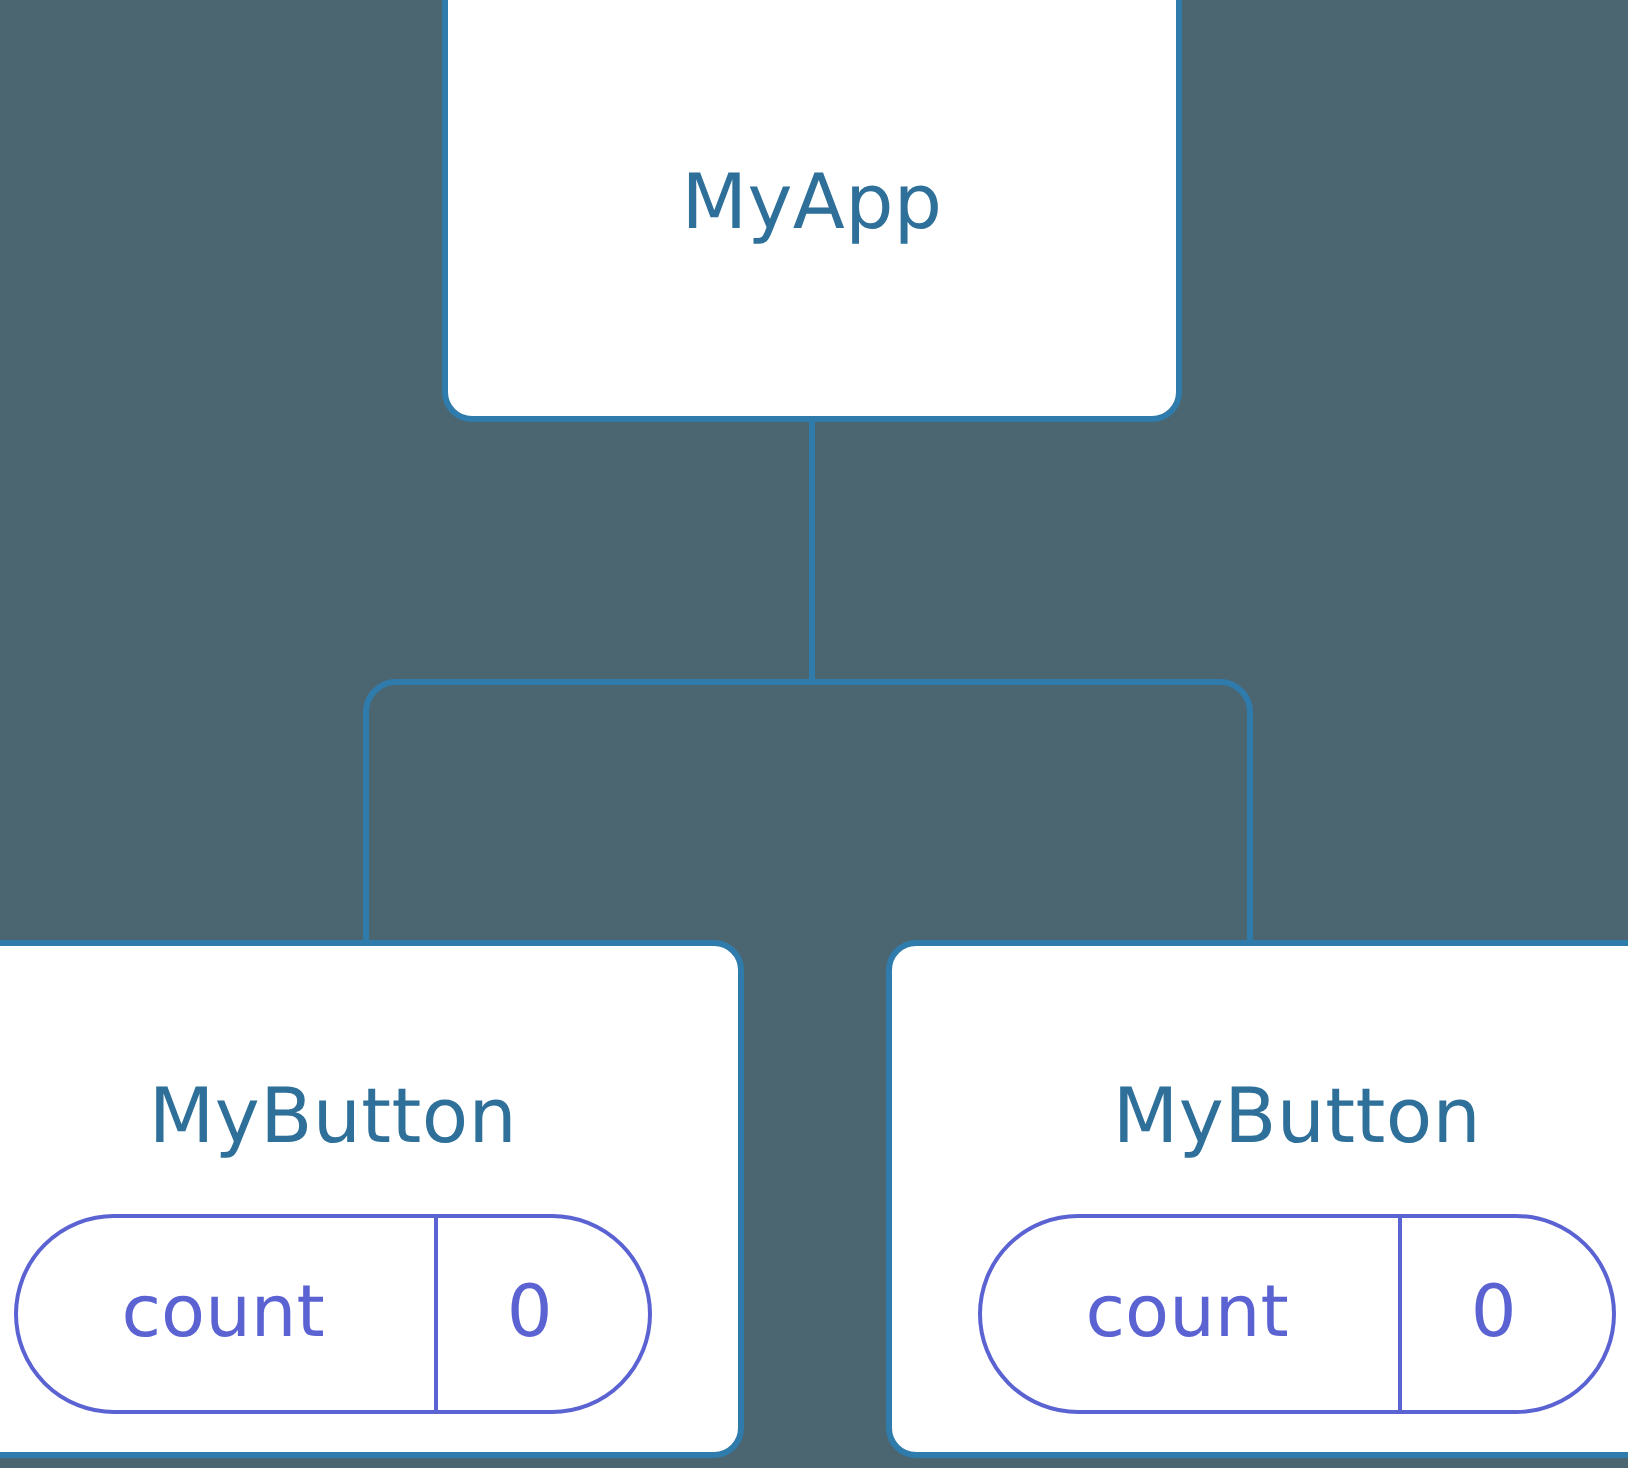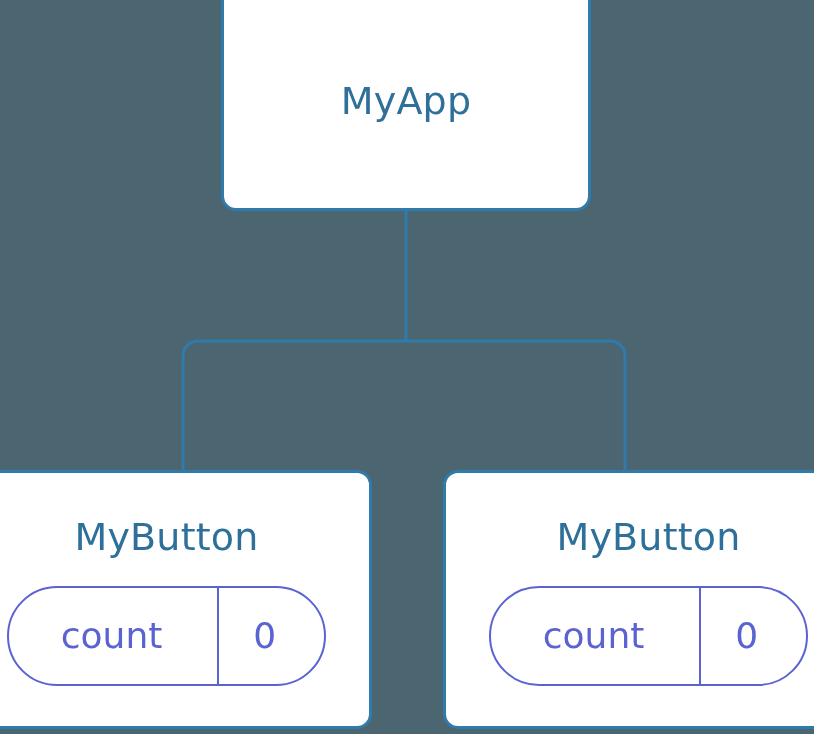--- a/index.html
+++ b/index.html
@@ -60,21 +60,21 @@
   .node-title {
     color: #2e7099;
     font-size: 38px;
     line-height: 1;
     letter-spacing: 0.2px;
     white-space: nowrap;
     margin-top: 28px;
   }
   .node-child-left .node-title,
   .node-child-right .node-title {
-    margin-top: 45px;
+    margin-top: 66px;
   }
   .prop-pill {
     margin-top: 30px;
     box-sizing: border-box;
     height: 100px;
     border: 2px solid #5b63d3;
     border-radius: 50px;
     display: flex;
     align-items: stretch;
     background: #ffffff;

